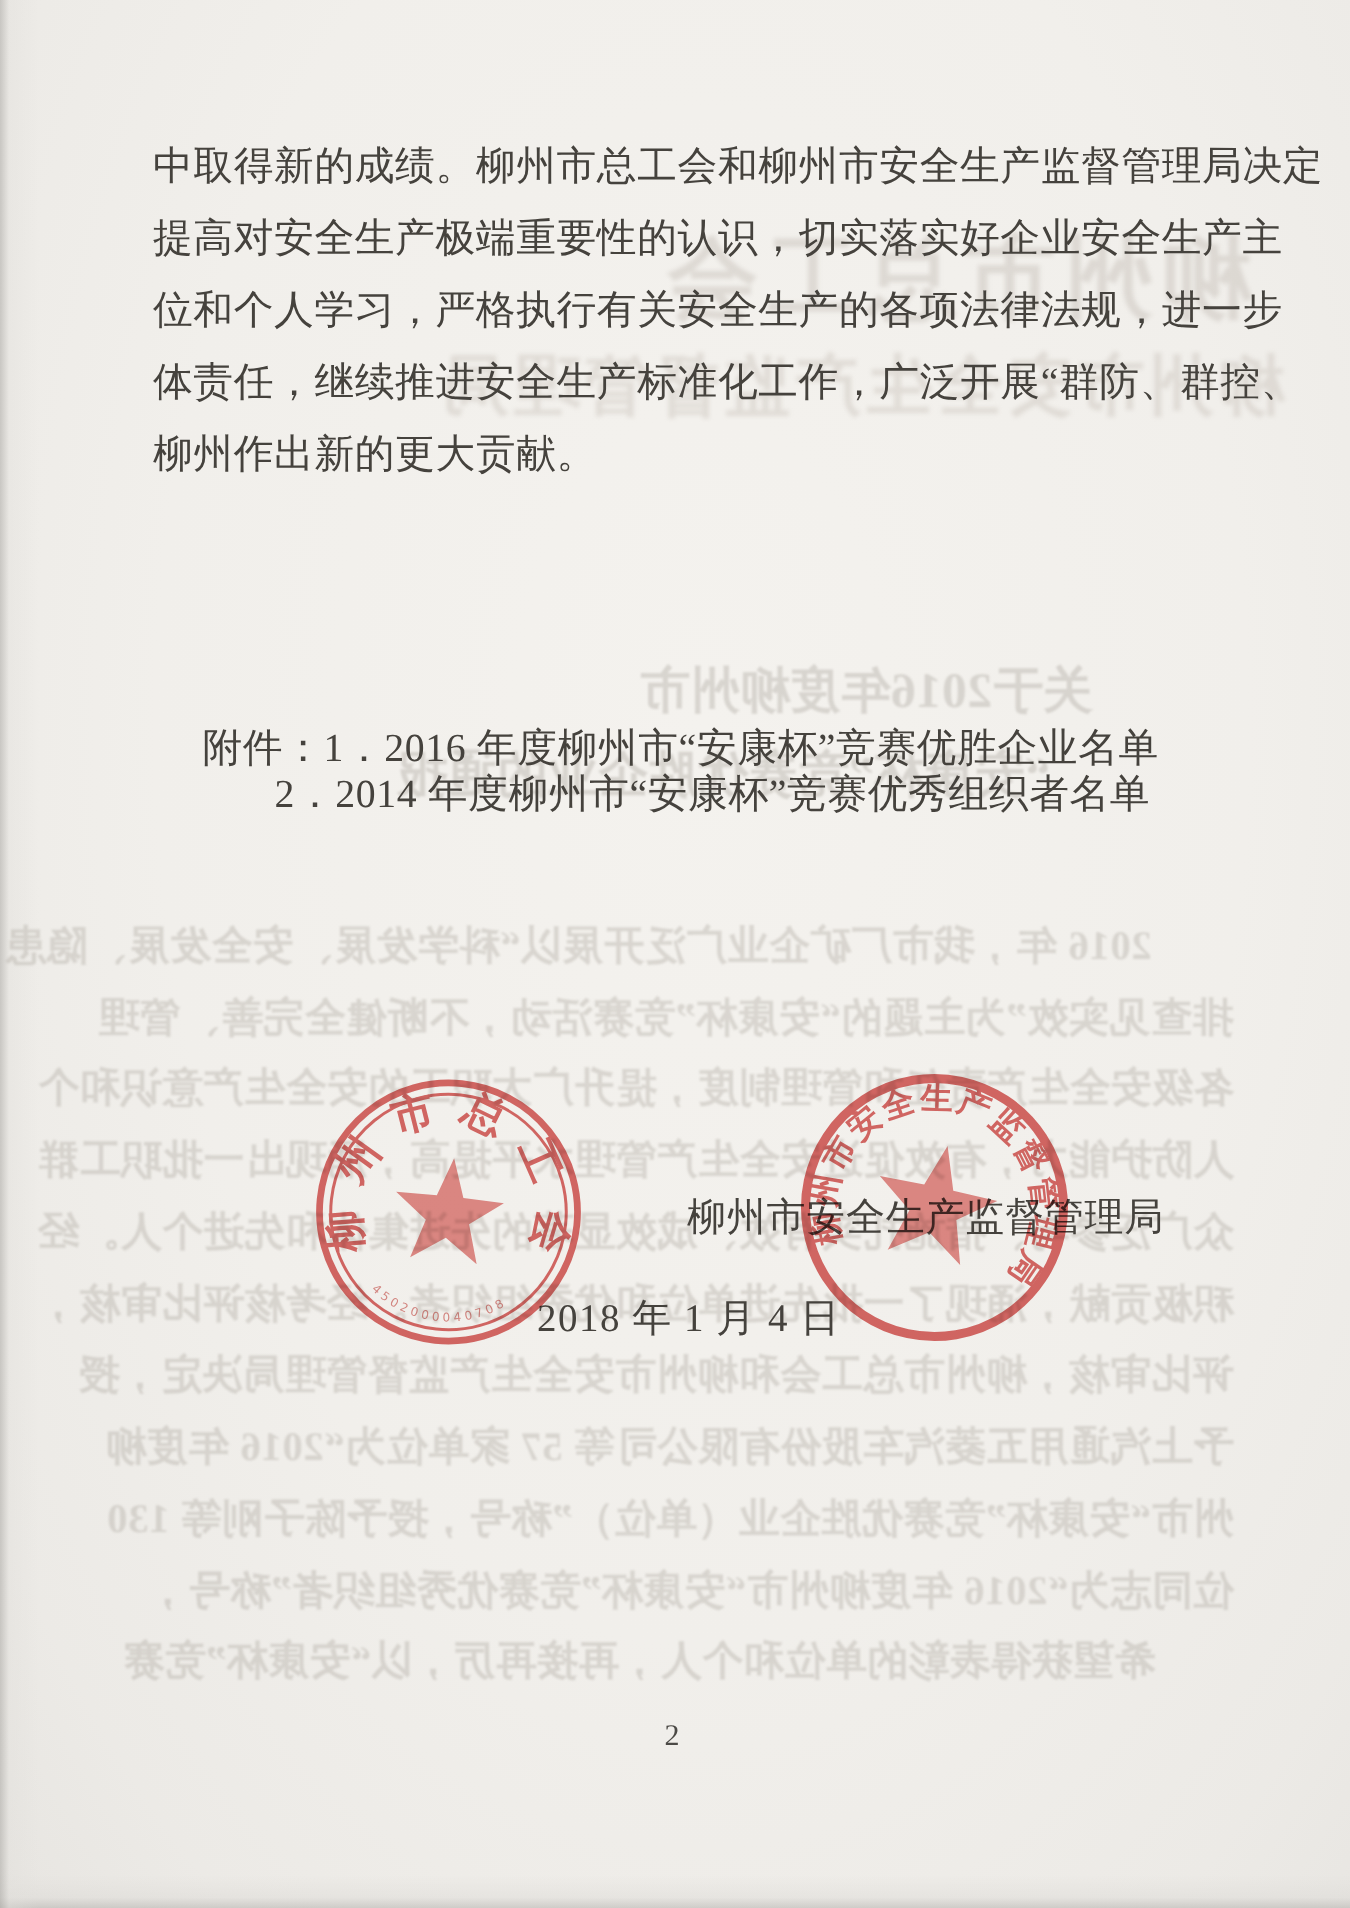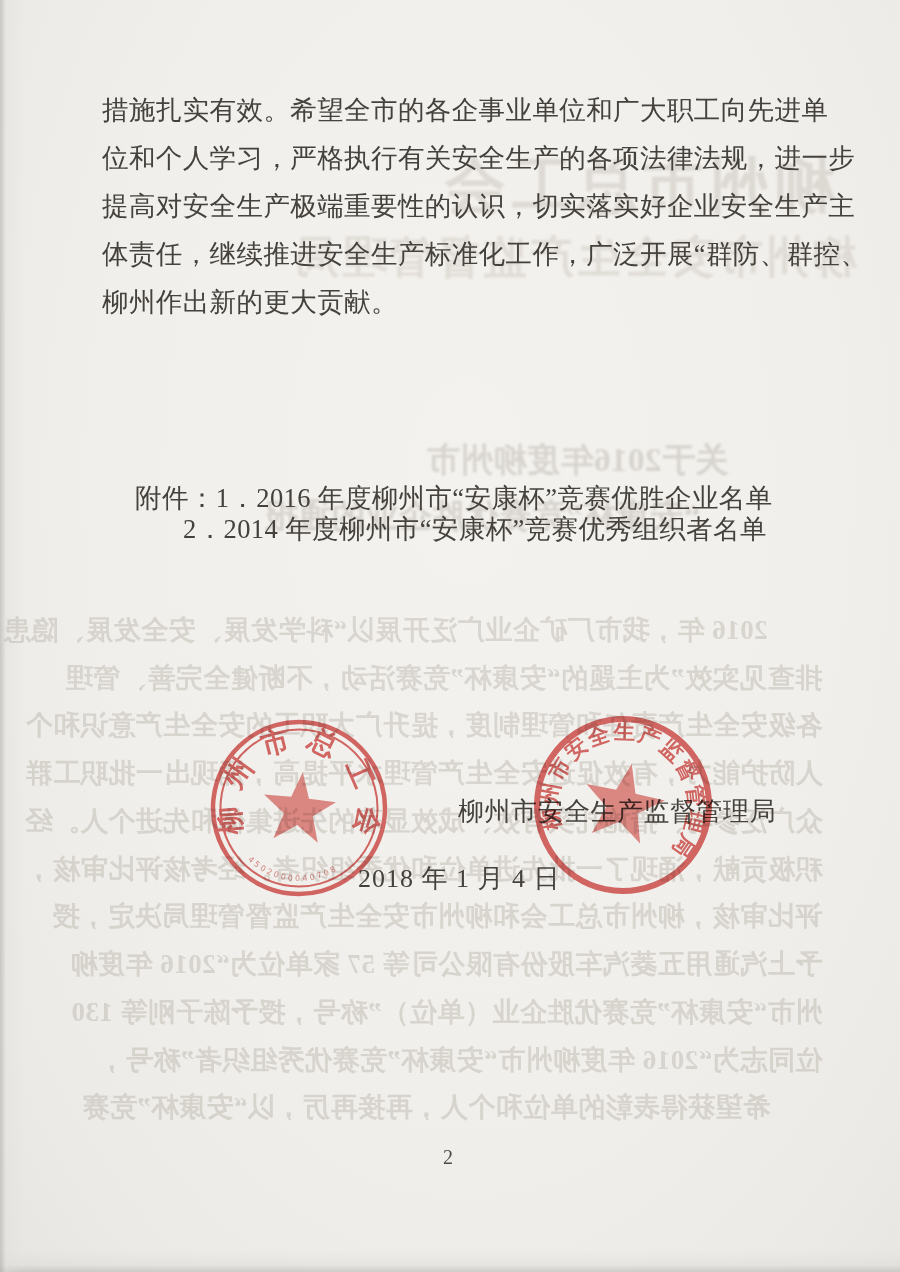--- a/index.html
+++ b/index.html
@@ -69,23 +69,23 @@
     <div class="bl" style="top:851px;right:78px">积极贡献，涌现了一批先进单位和优秀组织者。经考核评比审核，</div>
     <div class="bl" style="top:898px;right:78px">评比审核，柳州市总工会和柳州市安全生产监督管理局决定，授</div>
     <div class="bl" style="top:946px;right:78px">予上汽通用五菱汽车股份有限公司等 57 家单位为“2016 年度柳</div>
     <div class="bl" style="top:994px;right:78px">州市“安康杯”竞赛优胜企业（单位）”称号，授予陈子刚等 130</div>
     <div class="bl" style="top:1042px;right:78px">位同志为“2016 年度柳州市“安康杯”竞赛优秀组织者”称号，</div>
     <div class="bl" style="top:1089px;right:130px">希望获得表彰的单位和个人，再接再厉，以“安康杯”竞赛</div>
   </div>
 
   <div class="content">
     <div class="para">
-      <div class="ln">措施扎实有效。希望全市的各企事业单位和广大职工向先进单</div>
+      <div class="ln">中取得新的成绩。柳州市总工会和柳州市安全生产监督管理局决定</div>
+      <div class="ln">提高对安全生产极端重要性的认识，切实落实好企业安全生产主</div>
       <div class="ln">位和个人学习，严格执行有关安全生产的各项法律法规，进一步</div>
-      <div class="ln">提高对安全生产极端重要性的认识，切实落实好企业安全生产主</div>
       <div class="ln">体责任，继续推进安全生产标准化工作，广泛开展“群防、群控、</div>
       <div class="ln">柳州作出新的更大贡献。</div>
     </div>
 
     <div class="att l1">附件：1．2016 年度柳州市“安康杯”竞赛优胜企业名单</div>
     <div class="att l2">2．2014 年度柳州市“安康杯”竞赛优秀组织者名单</div>
 
     <div class="sig right-org">柳州市安全生产监督管理局</div>
     <div class="sig date">2018 年 1 月 4 日</div>
 

